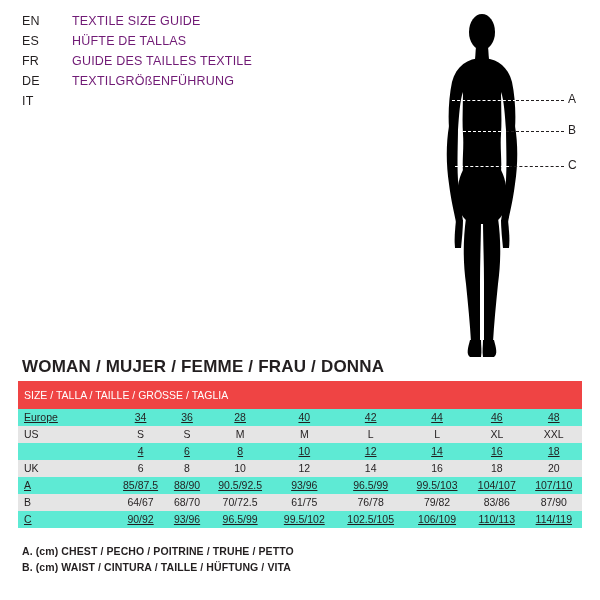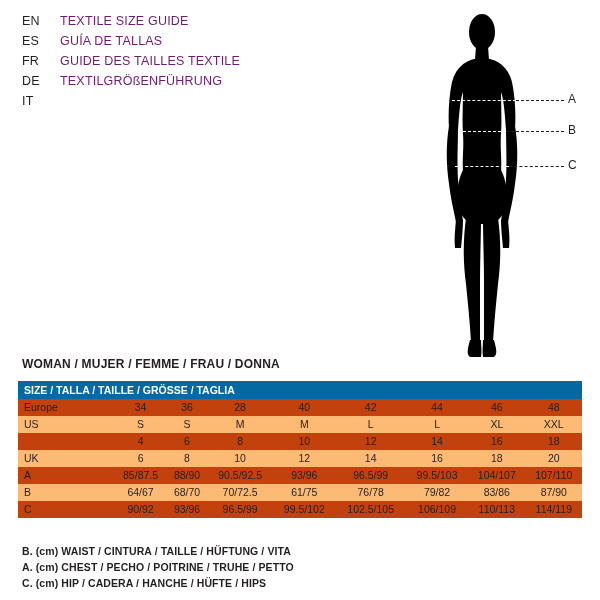--- a/index.html
+++ b/index.html
@@ -27,20 +27,21 @@
     left: 22px;
     top: 14px;
     width: 400px;
   }
   .lang-row {
     display: flex;
     align-items: baseline;
     height: 20px;
     font-size: 12.5px;
     letter-spacing: 0.2px;
+    gap: 12px;
   }
   .lang-code {
     width: 38px;
     flex: 0 0 38px;
     color: #231f20;
   }
   .lang-text {
     color: #701a75;
   }
 
@@ -69,21 +70,21 @@
     position: absolute;
     font-size: 12px;
     color: #231f20;
   }
 
   
   .woman-title {
     position: absolute;
     left: 22px;
     top: 357px;
-    font-size: 12px;
+    font-size: 17px;
     font-weight: bold;
     letter-spacing: 0.2px;
     text-align: right;
   }
 
   
   .size-table {
     position: absolute;
     left: 18px;
     top: 381px;
@@ -97,35 +98,36 @@
     line-height: 17px;
     text-align: center;
     font-weight: normal;
   }
   .size-table .rowhead {
     text-align: left;
     padding-left: 6px;
     width: 90px;
   }
   .row-head-band td {
-    background: #0369a1;
+    background: #ef4444;
     color: #ffffff;
-    font-weight: bold;
+    font-weight: normal;
     font-size: 10.5px;
-    height: 18px;
+    height: 28px;
     line-height: 18px;
   }
   .row-head-band td.rowhead {
     text-align: left;
   }
   .row-shade td {
-    background: #c2410c;
+    background: #5eead4;
+    text-decoration: underline;
   }
   .row-plain td {
-    background: #fdba74;
+    background: #e5e5e5;
   }
 
   
   .legend {
     position: absolute;
     left: 22px;
     top: 543px;
     font-size: 10.5px;
     font-weight: bold;
     letter-spacing: 0.1px;
@@ -140,21 +142,21 @@
 
 <div class="page">
 
   <div class="lang-block">
     <div class="lang-row">
       <span class="lang-code">EN</span>
       <span class="lang-text">TEXTILE SIZE GUIDE</span>
     </div>
     <div class="lang-row">
       <span class="lang-code">ES</span>
-      <span class="lang-text">GUÍA DE TALLAS</span>
+      <span class="lang-text">HÜFTE DE TALLAS</span>
     </div>
     <div class="lang-row">
       <span class="lang-code">FR</span>
       <span class="lang-text">GUIDE DES TAILLES TEXTILE</span>
     </div>
     <div class="lang-row">
       <span class="lang-code">DE</span>
       <span class="lang-text">TEXTILGRÖßENFÜHRUNG</span>
     </div>
     <div class="lang-row">
@@ -303,18 +305,17 @@
         <td>99.5/102</td>
         <td>102.5/105</td>
         <td>106/109</td>
         <td>110/113</td>
         <td>114/119</td>
       </tr>
     </tbody>
   </table>
 
   <div class="legend">
+    <div>A. (cm) CHEST / PECHO / POITRINE / TRUHE / PETTO</div>
     <div>B. (cm) WAIST / CINTURA / TAILLE / HÜFTUNG / VITA</div>
-    <div>A. (cm) CHEST / PECHO / POITRINE / TRUHE / PETTO</div>
-    <div>C. (cm) HIP / CADERA / HANCHE / HÜFTE / HIPS</div>
   </div>
 
 </div>
 
 </body></html>

